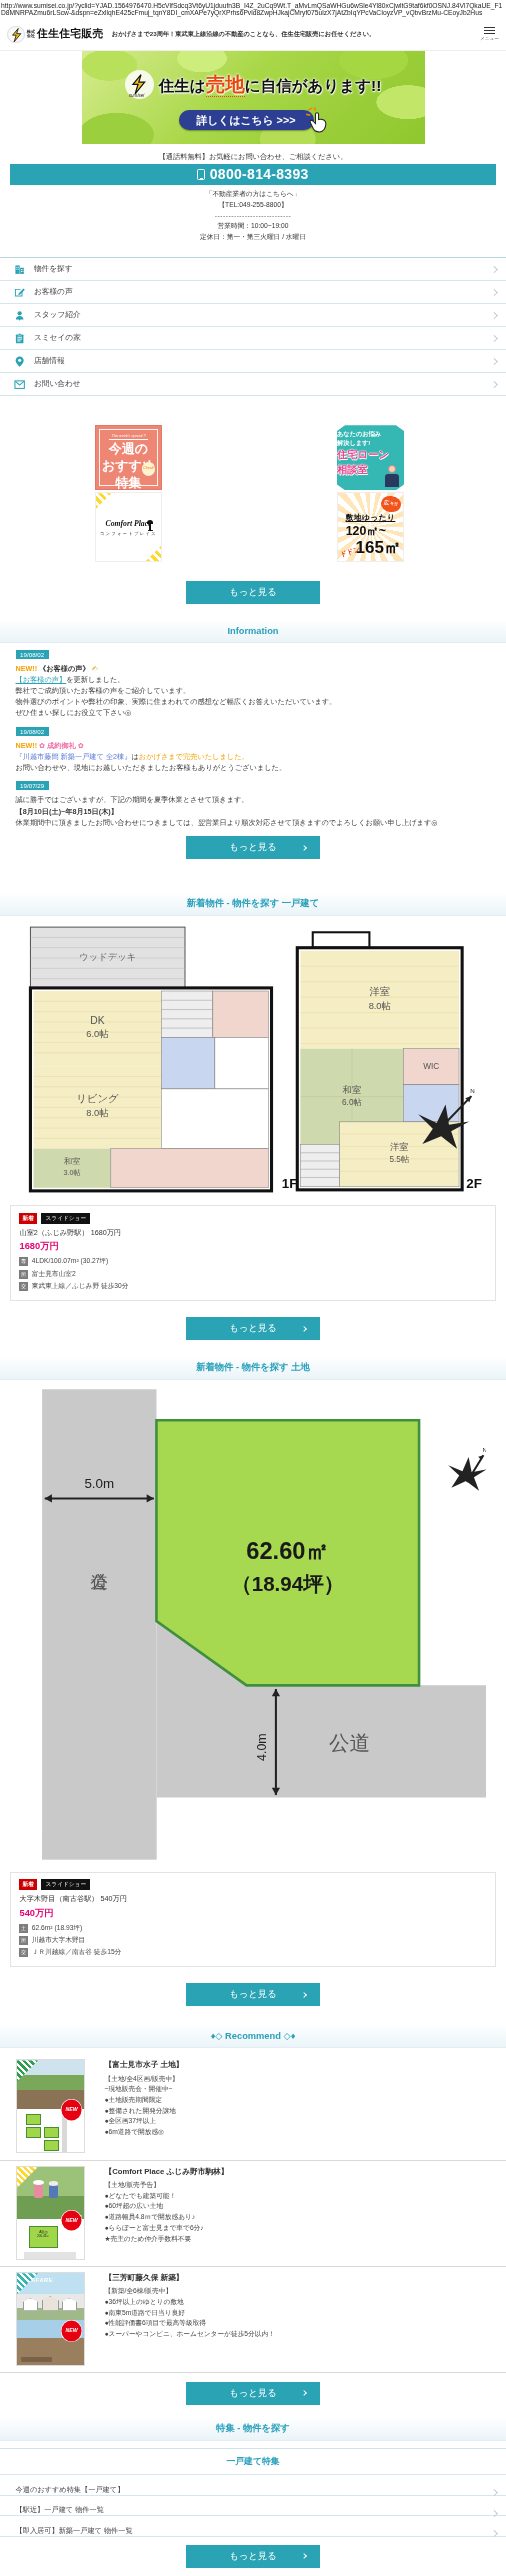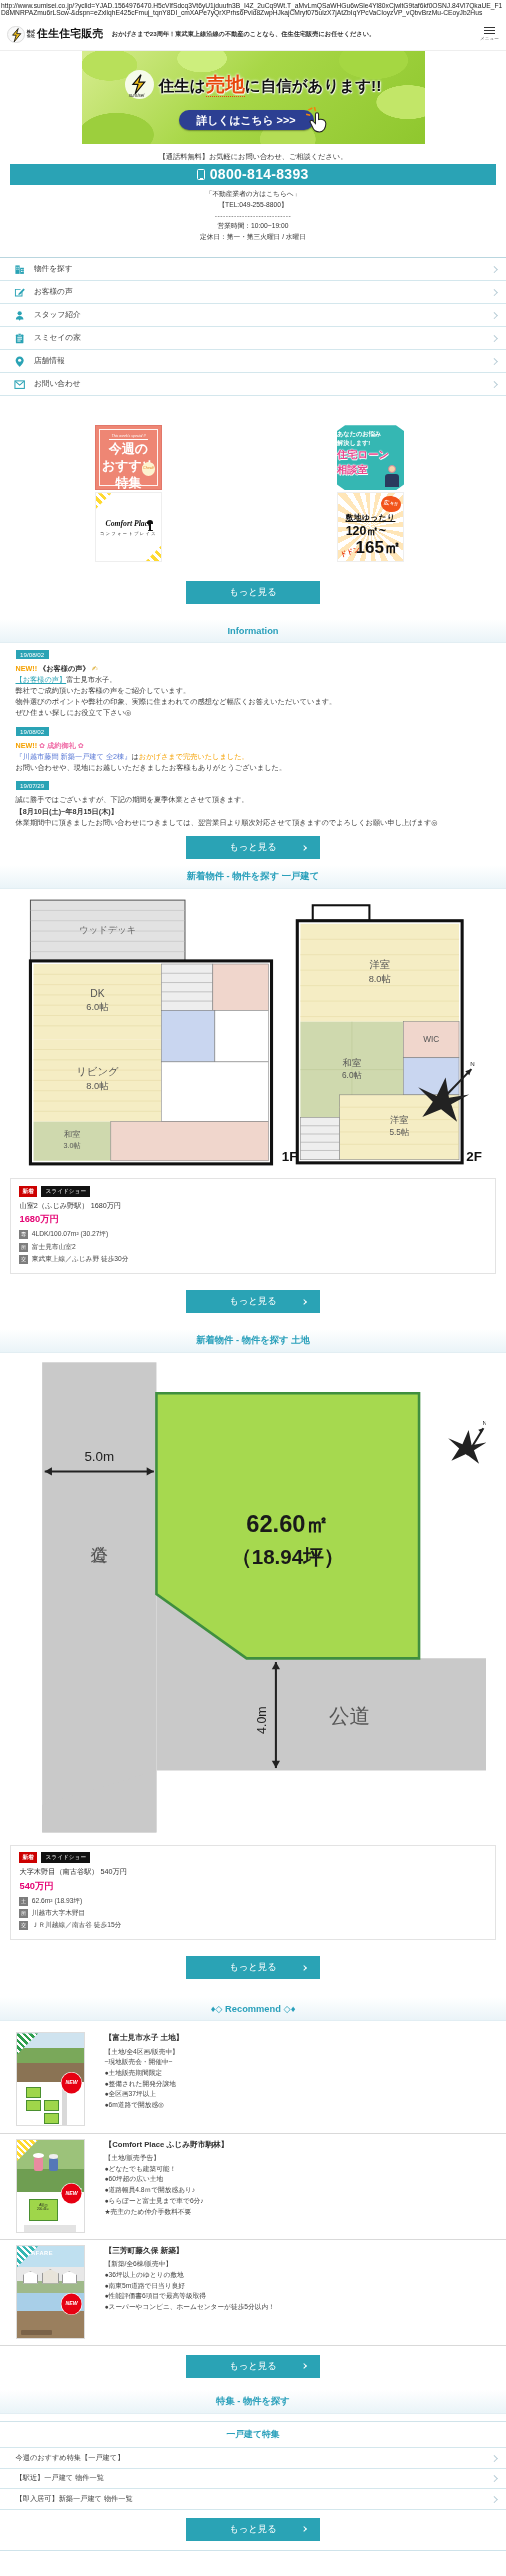--- a/index.html
+++ b/index.html
@@ -143,21 +143,21 @@
   .cr-green { background:repeating-linear-gradient(45deg,#2e9e4f 0 2.6px,#fff 2.6px 4.6px); }
   .cr-yellow { background:repeating-linear-gradient(45deg,#ffd92e 0 2.6px,#fff 2.6px 4.6px); }
   .cr-teal { background:repeating-linear-gradient(45deg,#35b7b3 0 2.6px,#fff 2.6px 4.6px); }
   .thumb-half { position:absolute; left:0; right:0; }
   .map-plot { position:absolute; background:#9fd64a; border:0.5px solid #4a8f2f; font-size:3.1px; color:#222; text-align:center; }
   .tiny { font-size:3.1px; color:#555; }
 
   
   .feature-block { margin-top:6.7px; border-top:0.5px solid #cfe3ea; padding-top:7.2px; }
   .subhead { text-align:center; color:#2aa0bb; font-size:8.8px; font-weight:bold; margin-bottom:6.2px; }
-  .feat-row { height:20.6px; display:flex; align-items:center; padding:0 9.3px 0 15.5px; border-bottom:0.5px solid #d4e7ed; cursor:pointer; font-size:7.2px; color:#444; }
+  .feat-row { height:20.6px; display:flex; align-items:flex-end; padding:0 9.3px 0 15.5px; border-bottom:0.5px solid #d4e7ed; cursor:pointer; font-size:7.2px; color:#444; }
   .feat-rows { border-top:0.5px solid #d4e7ed; }
 </style>
 </head>
 <body>
 
 <div class="page">
 
   <div class="url-block">http://www.sumisei.co.jp/?yclid=YJAD.1564976470.H5cVlfSdcq3Vt6yU1jduufn3B_I4Z_2uCq9Wt.T_aMvLmQSaWHGu6wSle4Yl80xCjwltG9taf6kf0OSNJ.84Vl7QkaUE_F1D8MNRPAZmu6rLScw-&amp;dspn=eZxllqhE425cFmuj_tqnY8DI_cmXAPe7yQrXPrhs6Pvld8ZwpHJkajCMryf075ulzX7jAtZbIqYPcVaCIoyzVP_vQbvBrzMu-CEoyJb2Hus</div>
 
   <div class="site-header">
@@ -319,21 +319,21 @@
 
   <div class="btn-more" style="margin-top:18.5px;">もっと見る</div>
 
   <div class="band">
       <span>Information</span>
     </div>
   <div class="news">
     <div class="news-item">
       <span class="date-badge">19/08/02</span>
       <p><span class="nw">NEW!!</span> <span style="font-weight:bold;">《お客様の声》</span> <span class="gold">✍</span></p>
-      <p><span class="teal-link">【お客様の声】</span><span>富士見市水子。</span></p>
+      <p><span class="teal-link">【お客様の声】</span><span>を更新しました。</span></p>
       <p>弊社でご成約頂いたお客様の声をご紹介しています。</p>
       <p>物件選びのポイントや弊社の印象、実際に住まわれての感想など幅広くお答えいただいています。</p>
       <p>ぜひ住まい探しにお役立て下さい◎</p>
     </div>
     <div class="news-item">
       <span class="date-badge">19/08/02</span>
       <p><span class="nw">NEW!!</span> <span class="pink"><span>✿</span> <span>成約御礼</span> <span>✿</span></span></p>
       <p><span class="blue-prop">『川越市藤間 新築一戸建て 全2棟』</span><span>は</span><span class="orange">おかげさまで完売いたしました。</span></p>
       <p>お問い合わせや、現地にお越しいただきましたお客様もありがとうございました。</p>
     </div>
@@ -342,21 +342,21 @@
       <p>誠に勝手ではございますが、下記の期間を夏季休業とさせて頂きます。</p>
       <p class="green">【8月10日(土)~年8月15日(木)】</p>
       <p>休業期間中に頂きましたお問い合わせにつきましては、翌営業日より順次対応させて頂きますのでよろしくお願い申し上げます◎</p>
     </div>
   </div>
   <div class="btn-more" style="margin-top:7.2px;">
       <span>もっと見る</span>
       <span class="chev-w"></span>
     </div>
 
-  <div class="band" style="margin-top:6px;">
+  <div class="band" style="margin-top:33px;">
       <span>新着物件 - 物件を探す 一戸建て</span>
     </div>
 
   <div class="floorplan">
     <svg width="459" height="272" viewBox="0 0 890 528">
 
       <rect x="12" y="8" width="300" height="118" fill="#e2e2e2" stroke="#555" stroke-width="2"></rect>
       <path d="M12 28 h300 M12 48 h300 M12 68 h300 M12 88 h300 M12 108 h300" stroke="#bbb" stroke-width="1"></path>
       <text x="162" y="72" font-size="18" fill="#666" text-anchor="middle">ウッドデッキ</text>
 

